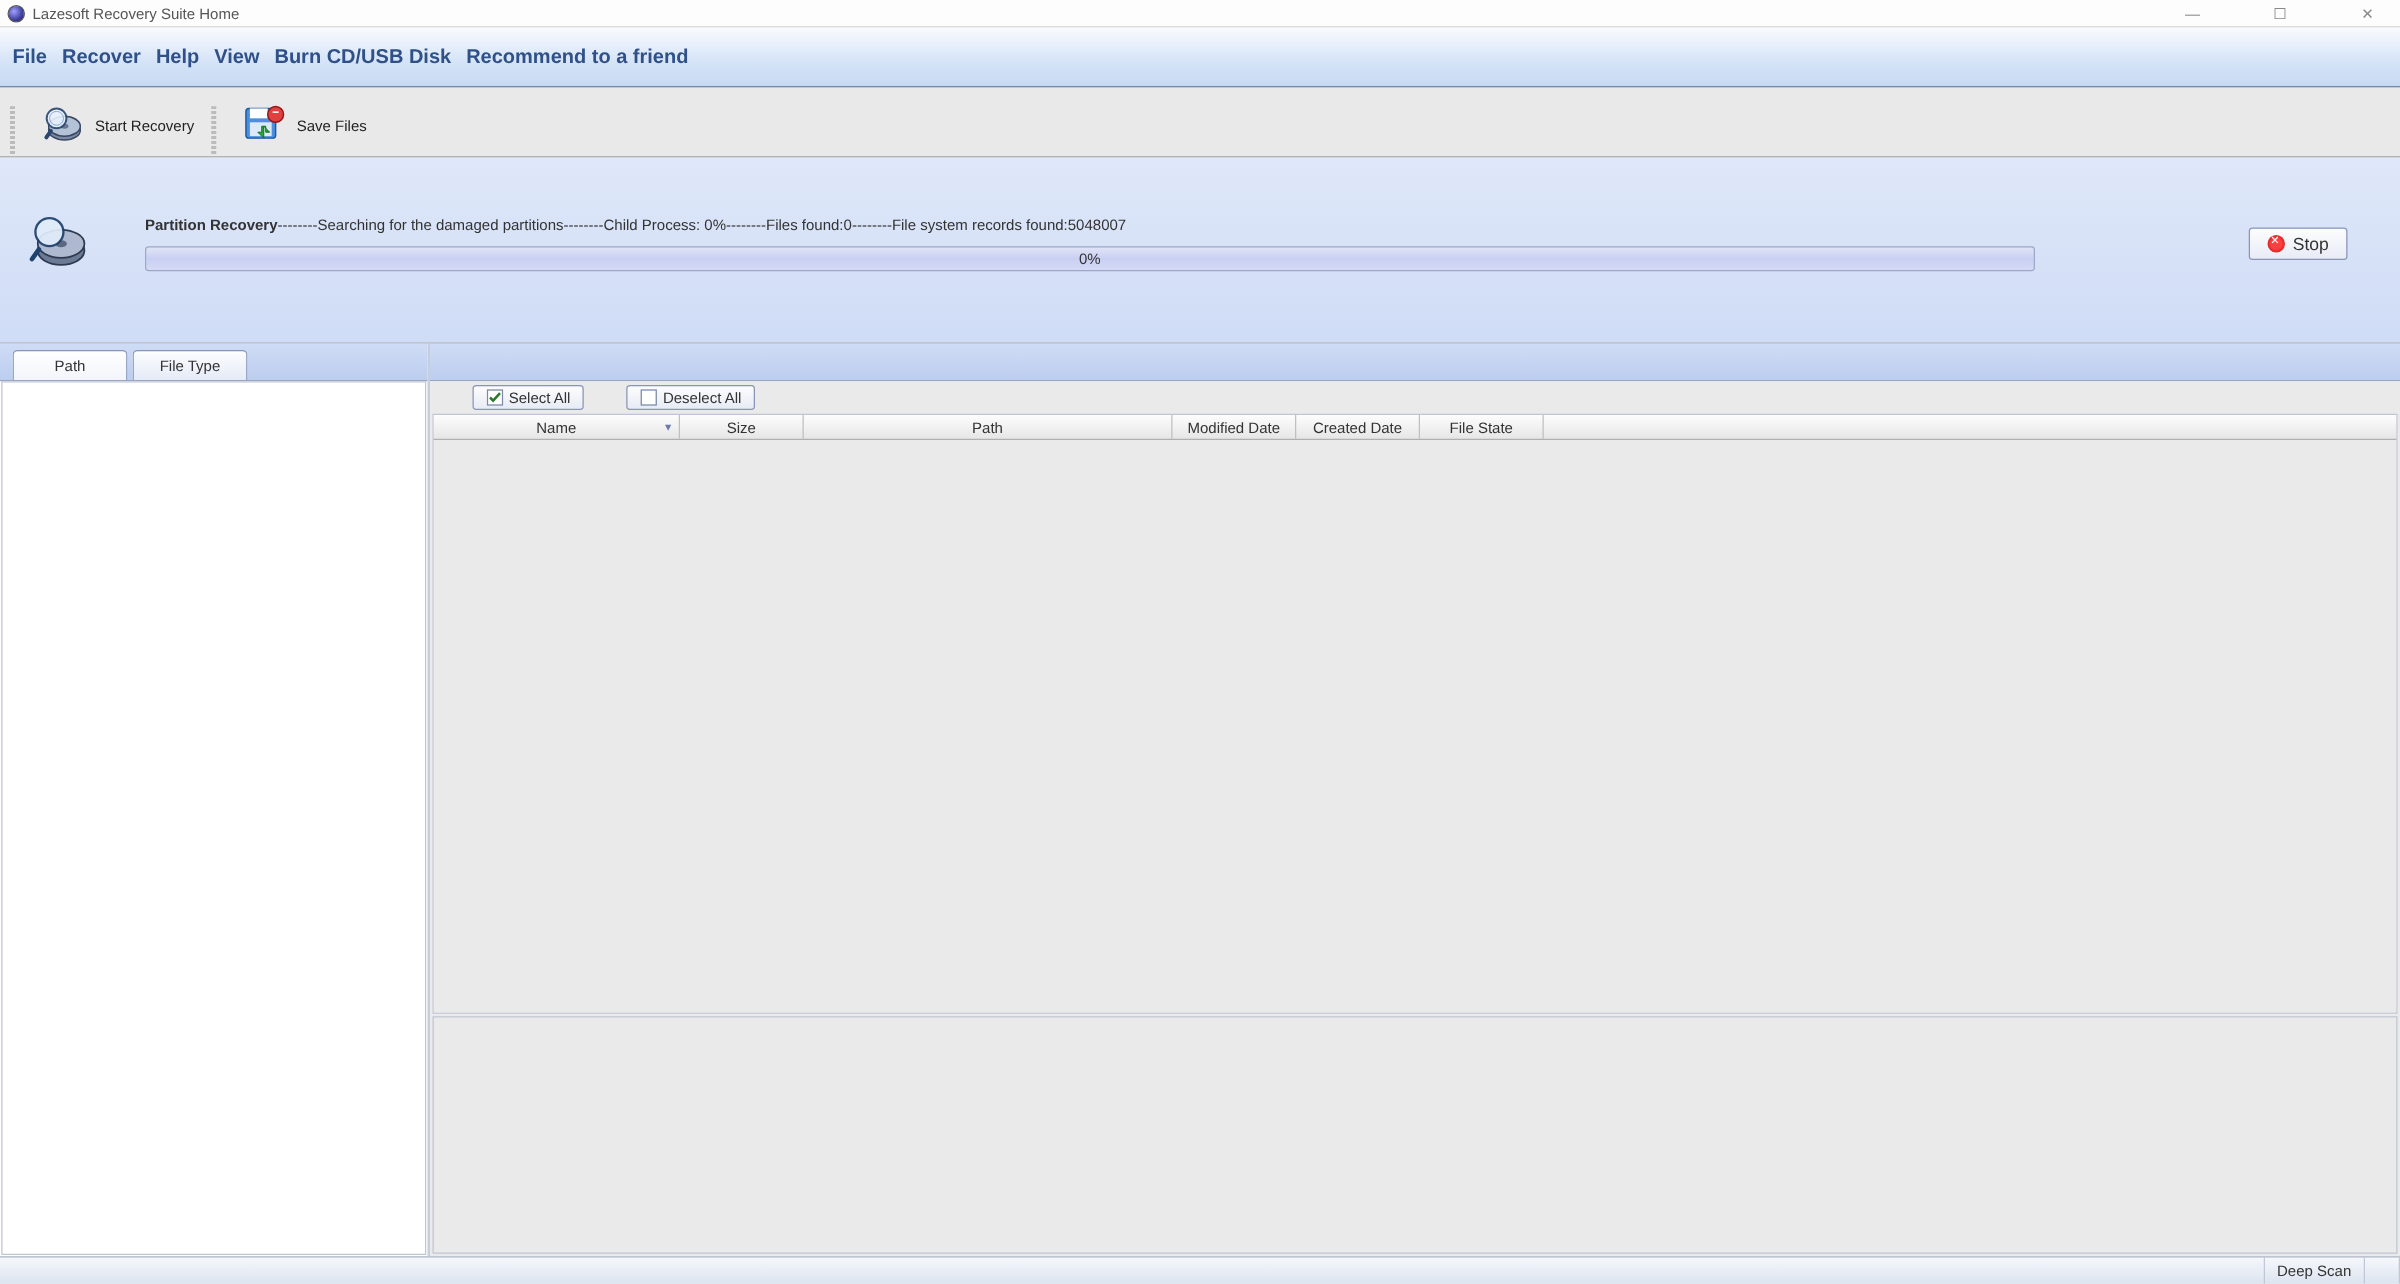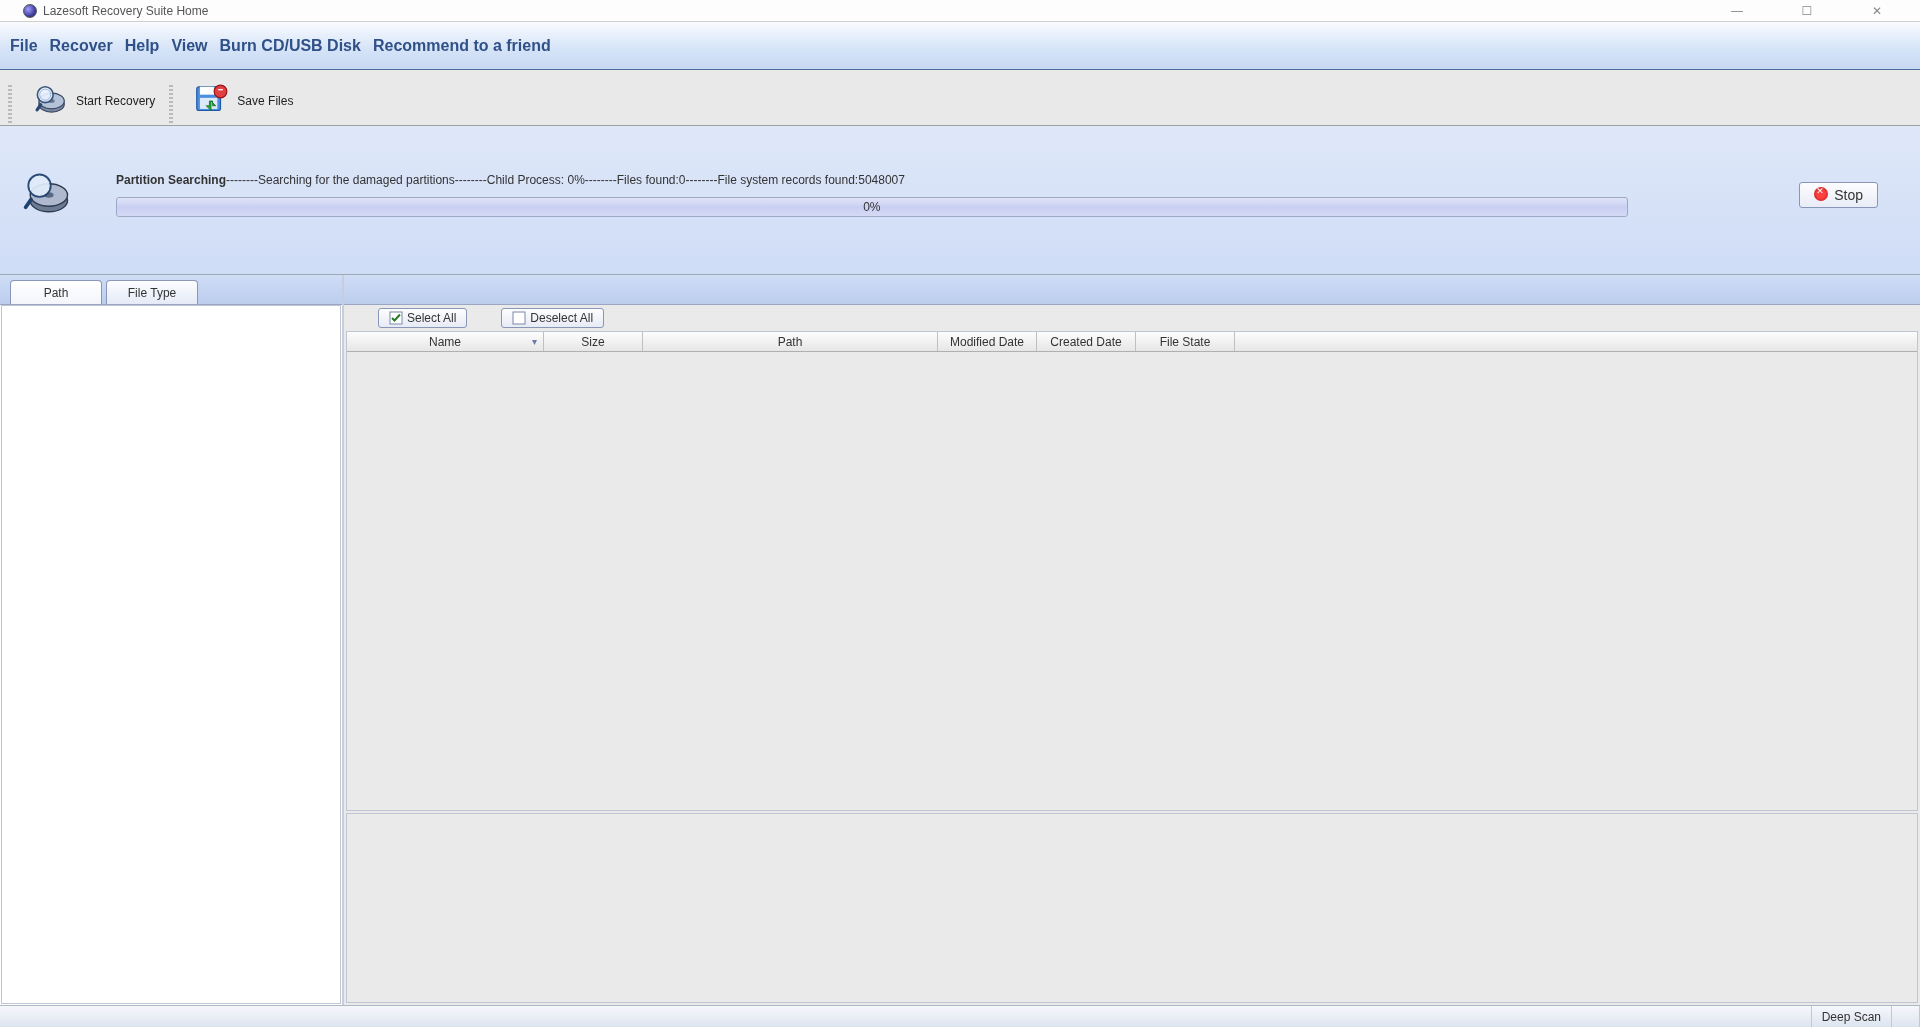--- a/index.html
+++ b/index.html
@@ -15,21 +15,21 @@
   color: #333;
 }
 
 
 .titlebar {
   height: 22px;
   background: #fdfdfd;
   border-bottom: 1px solid #d0d0d0;
   display: flex;
   align-items: center;
-  padding: 0 23px;
+  padding: 0 6px;
   gap: 6px;
 }
 .titlebar .appicon {
   width: 14px; height: 14px;
   border-radius: 50%;
   background: radial-gradient(circle at 35% 35%, #a0a0ff 0%, #4040a0 60%, #202060 100%);
   border: 1px solid #555;
 }
 .titlebar .title-text { color: #555; font-size: 12px; }
 .titlebar .winbtns { margin-left: auto; display: flex; gap: 30px; }
@@ -106,21 +106,21 @@
 .progressbar-outer {
   width: 92%;
   height: 20px;
   border: 1px solid #9da8c7;
   border-radius: 3px;
   background: linear-gradient(to bottom, #e0e4f8 0%, #c9cff2 50%, #d5daf5 100%);
   display: flex; align-items: center; justify-content: center;
   font-size: 12px; color: #333;
 }
 .stop-btn {
-  display: flex; align-items: flex-start; gap: 6px;
+  display: flex; align-items: center; gap: 6px;
   background: linear-gradient(to bottom, #fdfdfe, #e8ecf6);
   border: 1px solid #8a96b8;
   border-radius: 3px;
   padding: 4px 14px;
   font-size: 14px; color: #333;
   margin-right: 24px;
 }
 .stop-icon {
   width: 14px; height: 14px;
   background: radial-gradient(circle, #ff4040 40%, #b01010 100%);
@@ -328,21 +328,21 @@
     <svg viewBox="0 0 60 60">
       <ellipse cx="32" cy="36" rx="20" ry="12" fill="#6c7b94" stroke="#2e3a50" stroke-width="1.5"></ellipse>
       <ellipse cx="32" cy="30" rx="20" ry="12" fill="#aeb9cf" stroke="#2e3a50" stroke-width="1.5"></ellipse>
       <ellipse cx="32" cy="30" rx="5" ry="3" fill="#5c6880"></ellipse>
       <circle cx="22" cy="20" r="12" fill="#e1ecfb" stroke="#1f416e" stroke-width="2" opacity="0.92"></circle>
       <rect x="8" y="32" width="4" height="14" rx="2" transform="rotate(35 10 39)" fill="#1f416e"></rect>
     </svg>
   </div>
   <div class="progress-main">
     <div class="status-line">
-      <b>Partition Searching</b><span>--------</span><span>Searching for the damaged partitions</span><span>--------</span><span>Child Process: </span><span>0%</span><span>--------</span><span>Files found:</span><span>0</span><span>--------</span><span>File system records found:</span><span>5048007</span>
+      <b>Partition Recovery</b><span>--------</span><span>Searching for the damaged partitions</span><span>--------</span><span>Child Process: </span><span>0%</span><span>--------</span><span>Files found:</span><span>0</span><span>--------</span><span>File system records found:</span><span>5048007</span>
     </div>
     <div class="progressbar-outer">
       <span>0%</span>
     </div>
   </div>
   <button class="stop-btn">
     <span class="stop-icon"></span>
     <span>Stop</span>
   </button>
 </div>

